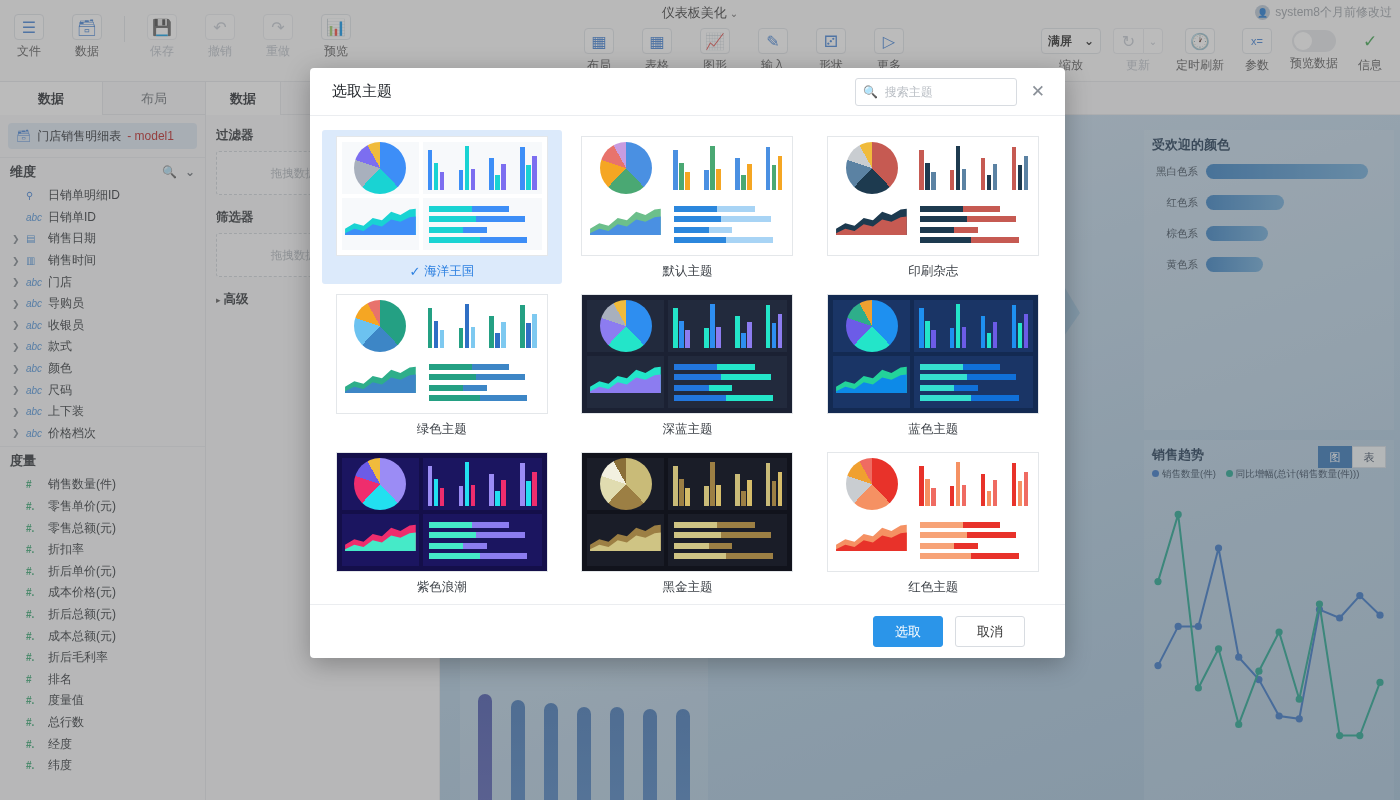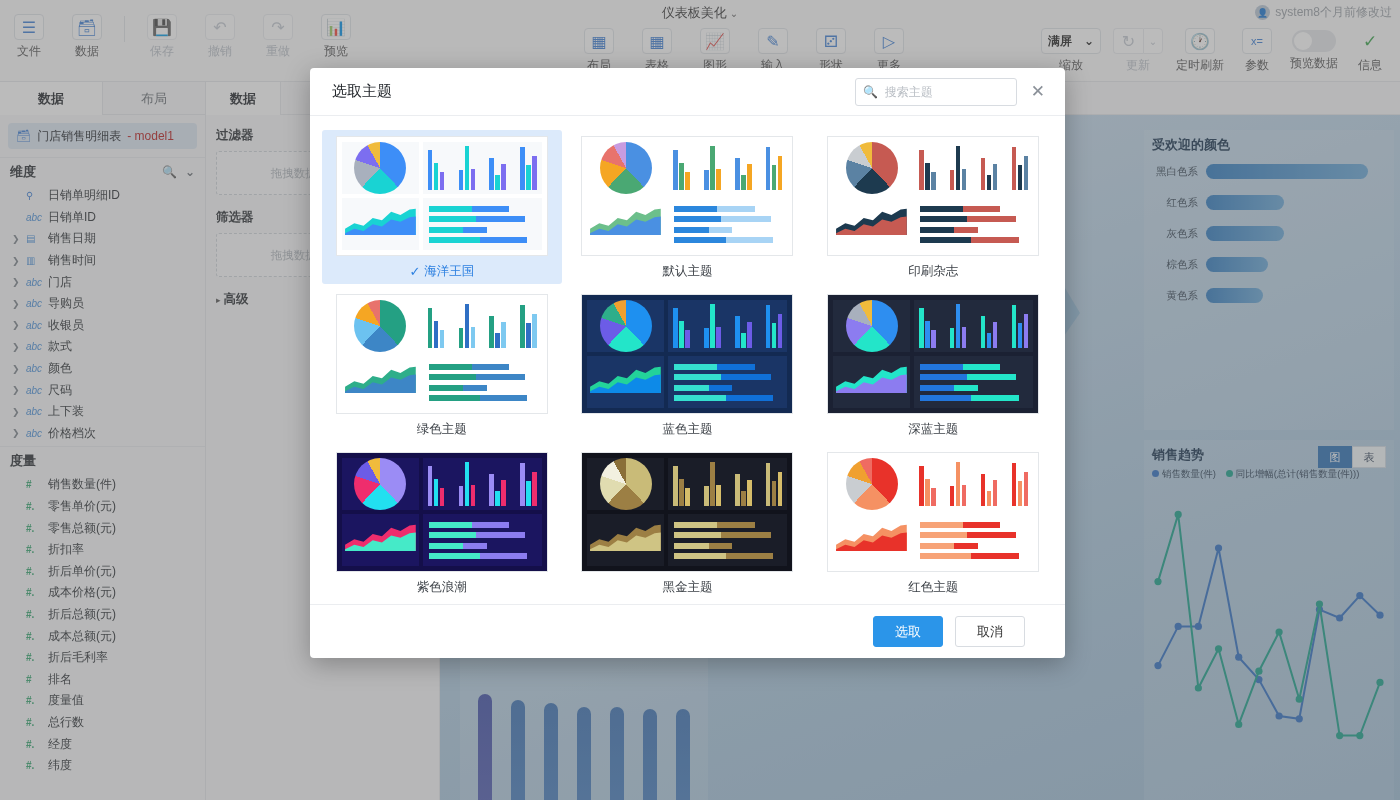--- a/index.html
+++ b/index.html
@@ -518,24 +518,20 @@
 
       <div class="right-card" style="top:15px;height:300px;">
         <div class="rc-title">受欢迎的颜色</div>
         <div id="hbars">
             <div class="hb-row">
               <div class="hb-lab">黑白色系</div>
               <div class="hb-bar" style="width: 162px;"></div>
             </div>
             <div class="hb-row">
               <div class="hb-lab">红色系</div>
-              <div class="hb-bar" style="width: 77.76px;"></div>
-            </div>
-            <div class="hb-row">
-              <div class="hb-lab">灰色系</div>
               <div class="hb-bar" style="width: 77.76px;"></div>
             </div>
             <div class="hb-row">
               <div class="hb-lab">棕色系</div>
               <div class="hb-bar" style="width: 61.56px;"></div>
             </div>
             <div class="hb-row">
               <div class="hb-lab">黄色系</div>
               <div class="hb-bar" style="width: 56.7px;"></div>
             </div>
@@ -833,20 +829,80 @@
                   <i style="width: 44%; background: rgb(61, 134, 198);"></i>
                 </div>
               </div>
             </div>
           </div>
           <div class="theme-name">
             <span>绿色主题</span>
           </div>
         </div>
         <div class="theme-cell">
+          <div class="thumb" style="background: rgb(27, 33, 51);">
+            <div class="tile" style="background: rgb(34, 42, 61);">
+              <div class="pie" style="background: conic-gradient(rgb(46, 142, 240) 0%, rgb(46, 142, 240) 38%, rgb(35, 229, 201) 38%, rgb(35, 229, 201) 62%, rgb(140, 124, 240) 62%, rgb(140, 124, 240) 80%, rgb(168, 176, 189) 80%, rgb(168, 176, 189) 92%, rgb(240, 187, 60) 92%, rgb(240, 187, 60) 100%);"></div>
+            </div>
+            <div class="tile" style="background: rgb(34, 42, 61);">
+              <div class="bars">
+                <div class="bgrp">
+                  <i style="height: 92%; background: rgb(35, 229, 201);"></i>
+                  <i style="height: 62%; background: rgb(46, 142, 240);"></i>
+                  <i style="height: 42%; background: rgb(140, 124, 240);"></i>
+                </div>
+                <div class="bgrp">
+                  <i style="height: 46%; background: rgb(35, 229, 201);"></i>
+                  <i style="height: 100%; background: rgb(46, 142, 240);"></i>
+                  <i style="height: 48%; background: rgb(140, 124, 240);"></i>
+                </div>
+                <div class="bgrp">
+                  <i style="height: 74%; background: rgb(35, 229, 201);"></i>
+                  <i style="height: 36%; background: rgb(46, 142, 240);"></i>
+                  <i style="height: 60%; background: rgb(140, 124, 240);"></i>
+                </div>
+                <div class="bgrp">
+                  <i style="height: 98%; background: rgb(35, 229, 201);"></i>
+                  <i style="height: 58%; background: rgb(46, 142, 240);"></i>
+                  <i style="height: 78%; background: rgb(140, 124, 240);"></i>
+                </div>
+              </div>
+            </div>
+            <div class="tile" style="background: rgb(34, 42, 61);">
+              <svg class="area" viewBox="0 0 100 50" preserveAspectRatio="none">
+                <polygon points="4,40 16,33 28,36 40,26 52,29 64,18 76,22 88,15 96,14 96,48 4,48" fill="#23e5c9"></polygon>
+                <polygon points="4,46 16,40 28,43 40,34 52,37 64,28 76,31 88,25 96,24 96,48 4,48" fill="#8c7cf0"></polygon>
+              </svg>
+            </div>
+            <div class="tile" style="background: rgb(34, 42, 61);">
+              <div class="hbars">
+                <div class="hbar">
+                  <i style="width: 40%; background: rgb(34, 118, 221);"></i>
+                  <i style="width: 35%; background: rgb(35, 229, 201);"></i>
+                </div>
+                <div class="hbar">
+                  <i style="width: 44%; background: rgb(34, 118, 221);"></i>
+                  <i style="width: 46%; background: rgb(35, 229, 201);"></i>
+                </div>
+                <div class="hbar">
+                  <i style="width: 32%; background: rgb(34, 118, 221);"></i>
+                  <i style="width: 22%; background: rgb(35, 229, 201);"></i>
+                </div>
+                <div class="hbar">
+                  <i style="width: 48%; background: rgb(34, 118, 221);"></i>
+                  <i style="width: 44%; background: rgb(35, 229, 201);"></i>
+                </div>
+              </div>
+            </div>
+          </div>
+          <div class="theme-name">
+            <span>深蓝主题</span>
+          </div>
+        </div>
+        <div class="theme-cell">
           <div class="thumb" style="background: rgb(19, 42, 82);">
             <div class="tile" style="background: rgb(26, 53, 102);">
               <div class="pie" style="background: conic-gradient(rgb(30, 144, 240) 0%, rgb(30, 144, 240) 38%, rgb(35, 229, 201) 38%, rgb(35, 229, 201) 62%, rgb(108, 92, 231) 62%, rgb(108, 92, 231) 80%, rgb(46, 174, 138) 80%, rgb(46, 174, 138) 92%, rgb(240, 160, 48) 92%, rgb(240, 160, 48) 100%);"></div>
             </div>
             <div class="tile" style="background: rgb(26, 53, 102);">
               <div class="bars">
                 <div class="bgrp">
                   <i style="height: 92%; background: rgb(30, 144, 240);"></i>
                   <i style="height: 62%; background: rgb(35, 229, 201);"></i>
                   <i style="height: 42%; background: rgb(108, 92, 231);"></i>
@@ -893,80 +949,20 @@
                   <i style="width: 44%; background: rgb(16, 112, 216);"></i>
                 </div>
               </div>
             </div>
           </div>
           <div class="theme-name">
             <span>蓝色主题</span>
           </div>
         </div>
         <div class="theme-cell">
-          <div class="thumb" style="background: rgb(27, 33, 51);">
-            <div class="tile" style="background: rgb(34, 42, 61);">
-              <div class="pie" style="background: conic-gradient(rgb(46, 142, 240) 0%, rgb(46, 142, 240) 38%, rgb(35, 229, 201) 38%, rgb(35, 229, 201) 62%, rgb(140, 124, 240) 62%, rgb(140, 124, 240) 80%, rgb(168, 176, 189) 80%, rgb(168, 176, 189) 92%, rgb(240, 187, 60) 92%, rgb(240, 187, 60) 100%);"></div>
-            </div>
-            <div class="tile" style="background: rgb(34, 42, 61);">
-              <div class="bars">
-                <div class="bgrp">
-                  <i style="height: 92%; background: rgb(35, 229, 201);"></i>
-                  <i style="height: 62%; background: rgb(46, 142, 240);"></i>
-                  <i style="height: 42%; background: rgb(140, 124, 240);"></i>
-                </div>
-                <div class="bgrp">
-                  <i style="height: 46%; background: rgb(35, 229, 201);"></i>
-                  <i style="height: 100%; background: rgb(46, 142, 240);"></i>
-                  <i style="height: 48%; background: rgb(140, 124, 240);"></i>
-                </div>
-                <div class="bgrp">
-                  <i style="height: 74%; background: rgb(35, 229, 201);"></i>
-                  <i style="height: 36%; background: rgb(46, 142, 240);"></i>
-                  <i style="height: 60%; background: rgb(140, 124, 240);"></i>
-                </div>
-                <div class="bgrp">
-                  <i style="height: 98%; background: rgb(35, 229, 201);"></i>
-                  <i style="height: 58%; background: rgb(46, 142, 240);"></i>
-                  <i style="height: 78%; background: rgb(140, 124, 240);"></i>
-                </div>
-              </div>
-            </div>
-            <div class="tile" style="background: rgb(34, 42, 61);">
-              <svg class="area" viewBox="0 0 100 50" preserveAspectRatio="none">
-                <polygon points="4,40 16,33 28,36 40,26 52,29 64,18 76,22 88,15 96,14 96,48 4,48" fill="#23e5c9"></polygon>
-                <polygon points="4,46 16,40 28,43 40,34 52,37 64,28 76,31 88,25 96,24 96,48 4,48" fill="#8c7cf0"></polygon>
-              </svg>
-            </div>
-            <div class="tile" style="background: rgb(34, 42, 61);">
-              <div class="hbars">
-                <div class="hbar">
-                  <i style="width: 40%; background: rgb(34, 118, 221);"></i>
-                  <i style="width: 35%; background: rgb(35, 229, 201);"></i>
-                </div>
-                <div class="hbar">
-                  <i style="width: 44%; background: rgb(34, 118, 221);"></i>
-                  <i style="width: 46%; background: rgb(35, 229, 201);"></i>
-                </div>
-                <div class="hbar">
-                  <i style="width: 32%; background: rgb(34, 118, 221);"></i>
-                  <i style="width: 22%; background: rgb(35, 229, 201);"></i>
-                </div>
-                <div class="hbar">
-                  <i style="width: 48%; background: rgb(34, 118, 221);"></i>
-                  <i style="width: 44%; background: rgb(35, 229, 201);"></i>
-                </div>
-              </div>
-            </div>
-          </div>
-          <div class="theme-name">
-            <span>深蓝主题</span>
-          </div>
-        </div>
-        <div class="theme-cell">
           <div class="thumb" style="background: rgb(20, 15, 74);">
             <div class="tile" style="background: rgb(27, 21, 96);">
               <div class="pie" style="background: conic-gradient(rgb(155, 140, 245) 0%, rgb(155, 140, 245) 38%, rgb(34, 224, 240) 38%, rgb(34, 224, 240) 62%, rgb(239, 45, 109) 62%, rgb(239, 45, 109) 80%, rgb(108, 92, 231) 80%, rgb(108, 92, 231) 92%, rgb(240, 187, 60) 92%, rgb(240, 187, 60) 100%);"></div>
             </div>
             <div class="tile" style="background: rgb(27, 21, 96);">
               <div class="bars">
                 <div class="bgrp">
                   <i style="height: 92%; background: rgb(155, 140, 245);"></i>
                   <i style="height: 62%; background: rgb(34, 224, 240);"></i>
                   <i style="height: 42%; background: rgb(239, 45, 109);"></i>

